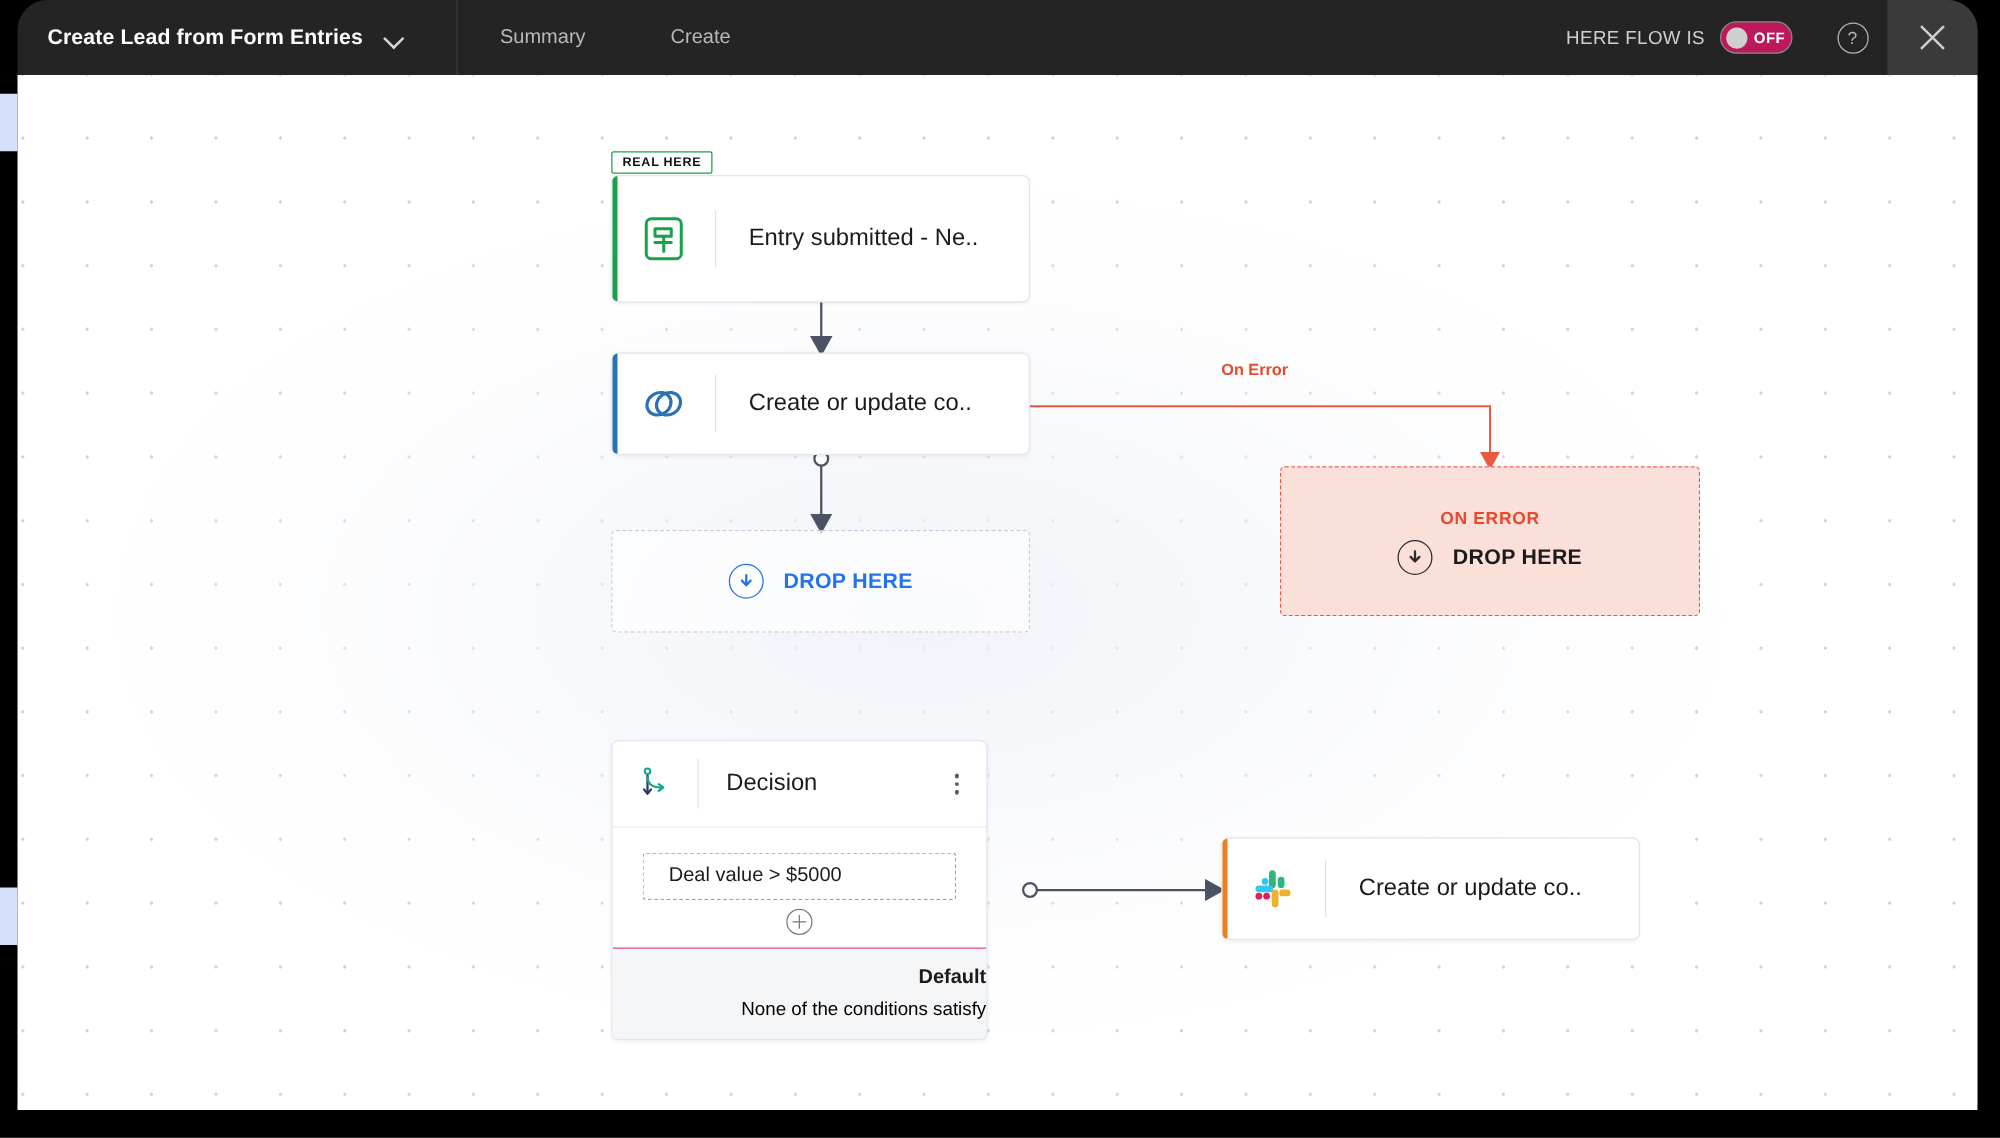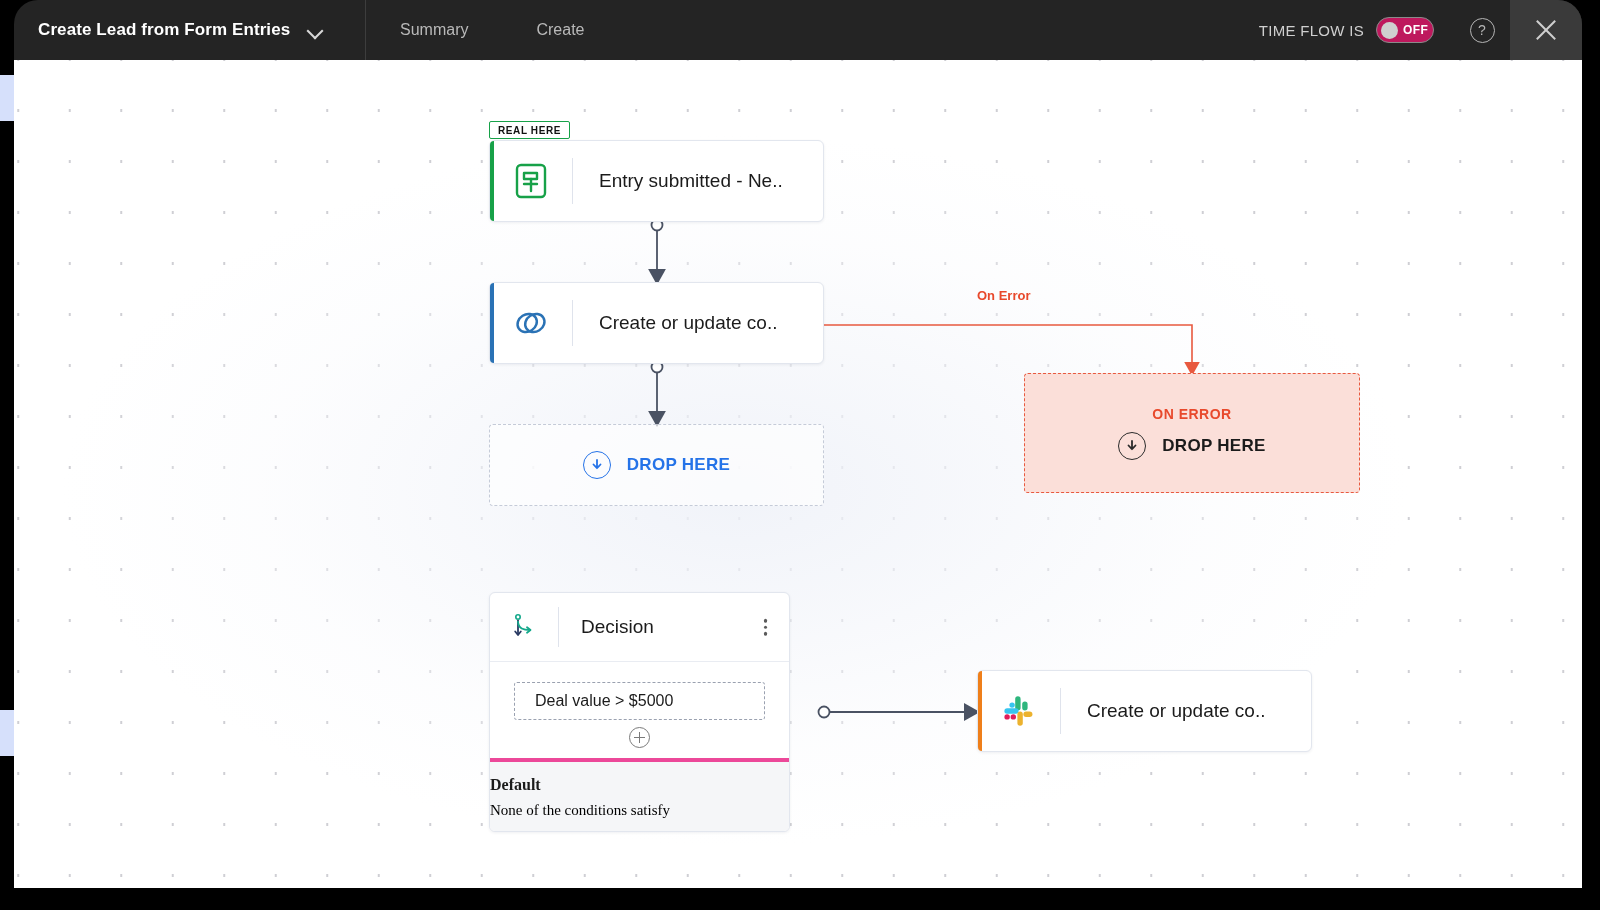--- a/index.html
+++ b/index.html
@@ -106,21 +106,21 @@
   }
   .node .accent { position: absolute; left: 0; top: 0; bottom: 0; width: 4px; border-radius: 6px 0 0 6px; }
   .node .icon-cell {
     width: 82px; height: 100%; display: flex; align-items: center; justify-content: center; flex: none;
   }
   .node .divider { width: 1px; height: 46px; background: #dfe3ec; flex: none; }
   .node .node-title {
     padding-left: 26px; font-size: 19px; color: #1b1b1b; white-space: nowrap; overflow: hidden;
   }
 
-  #node-trigger { left: 475px; top: 80px; width: 335px; height: 82px; }
+  #node-trigger { left: 475px; top: 80px; width: 335px; height: 102px; }
   #node-trigger .accent { background: #17a148; }
   #badge-realtime {
     position: absolute; left: 475px; top: 61px;
     border: 1.6px solid #17a148; background: #fff;
     color: #111; font-size: 10px; font-weight: bold; letter-spacing: .6px;
     padding: 3px 8px 2px; border-radius: 2px; z-index: 3;
   }
   #node-crm { left: 475px; top: 222px; width: 335px; height: 82px; }
   #node-crm .accent { background: #2a72b5; }
   #node-slack { left: 963px; top: 610px; width: 335px; height: 82px; }
@@ -174,22 +174,22 @@
   .plus-circle {
     width: 21px; height: 21px; border-radius: 50%; border: 1.5px solid #7a7a7a;
     position: relative; cursor: pointer;
   }
   .plus-circle::before, .plus-circle::after {
     content: ""; position: absolute; background: #7a7a7a;
   }
   .plus-circle::before { left: 4px; top: 8.7px; width: 11px; height: 1.6px; }
   .plus-circle::after { top: 4px; left: 8.7px; height: 11px; width: 1.6px; }
   #dec-footer {
-    border-top: 4px solid #ec4899; background: #f5f6f8;
-    padding: 14px 0 16px; text-align: left; font-family: Liberation Serif, serif;
+    border-top: 1px solid #ec4899; background: #f5f6f8;
+    padding: 14px 0 16px; text-align: right;
   }
   #dec-default { font-size: 16px; font-weight: bold; color: #1b1b1b; }
   #dec-default-sub { font-size: 15px; color: #000000; margin-top: 8px; }
 
   .wire-label {
     position: absolute; font-size: 13px; font-weight: bold; color: #e8492c; white-space: nowrap;
   }
 </style>
 </head>
 <body>
@@ -206,21 +206,21 @@
       <span class="chev"></span>
     </div>
 
     <div id="tabs">
       <div class="tab">Summary</div>
       <div class="tab">Create</div>
     </div>
 
     <div id="header-right">
       <div id="flow-state">
-        <span id="flow-state-label">TIME FLOW IS</span>
+        <span id="flow-state-label">HERE FLOW IS</span>
         <div class="toggle">
           <span class="knob"></span>
           <span class="state">OFF</span>
         </div>
       </div>
       <div id="help-btn">
         <span class="circ-q">?</span>
       </div>
       <div id="close-btn">
         <span class="x-glyph"></span>

